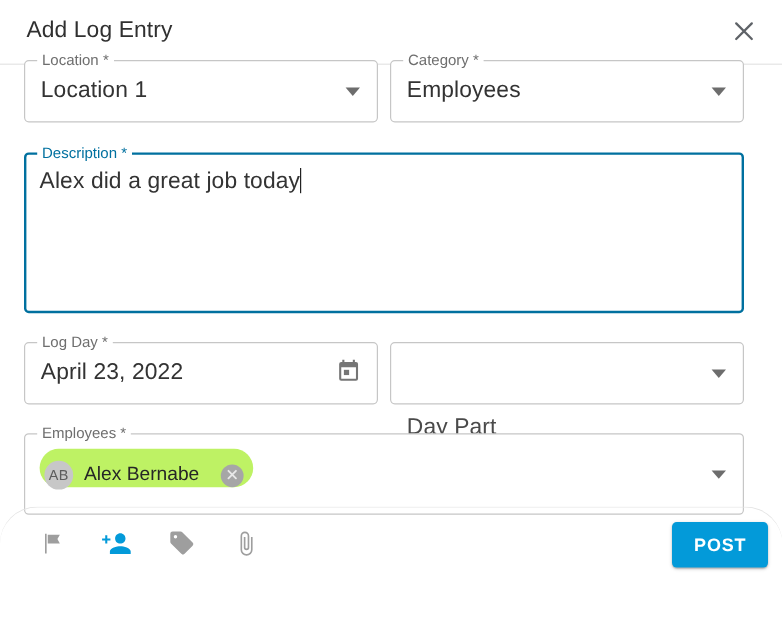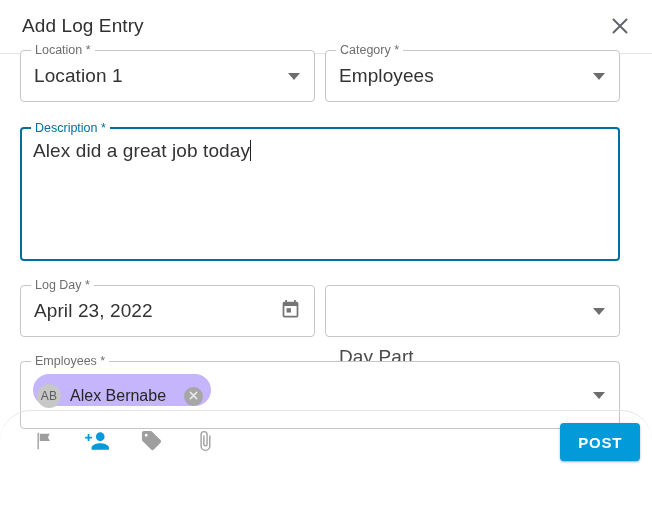--- a/index.html
+++ b/index.html
@@ -132,21 +132,21 @@
     cursor: pointer; padding: 0;
   }
 
   
   .chip {
     position: absolute;
     left: 12px; top: 12px;
     height: 32px;
     display: flex;
     align-items: center;
-    background: #c4b5fd;
+    background: #bef264;
     border-radius: 16px;
     padding: 12px 4px 0 4px;
     cursor: default;
   }
   .chip-avatar {
     width: 24px; height: 24px;
     border-radius: 50%;
     background: #c7c7c7;
     color: #5c5c5c;
     font-size: 12px;
@@ -167,21 +167,21 @@
     border: none;
     display: flex; align-items: center; justify-content: center;
     cursor: pointer;
     padding: 0;
     margin-right: 4px;
   }
 
   
   .dlg-footer {
     position: absolute;
-    left: 0; bottom: 12px;
+    left: 0; bottom: 0;
     width: 652px; height: 63px;
     border-top: 1px solid #e4e4e4;
     border-radius: 31px;
   }
   .footer-icons {
     position: absolute;
     left: 26px; top: 50%;
     transform: translateY(-50%);
     display: flex;
     align-items: center;

